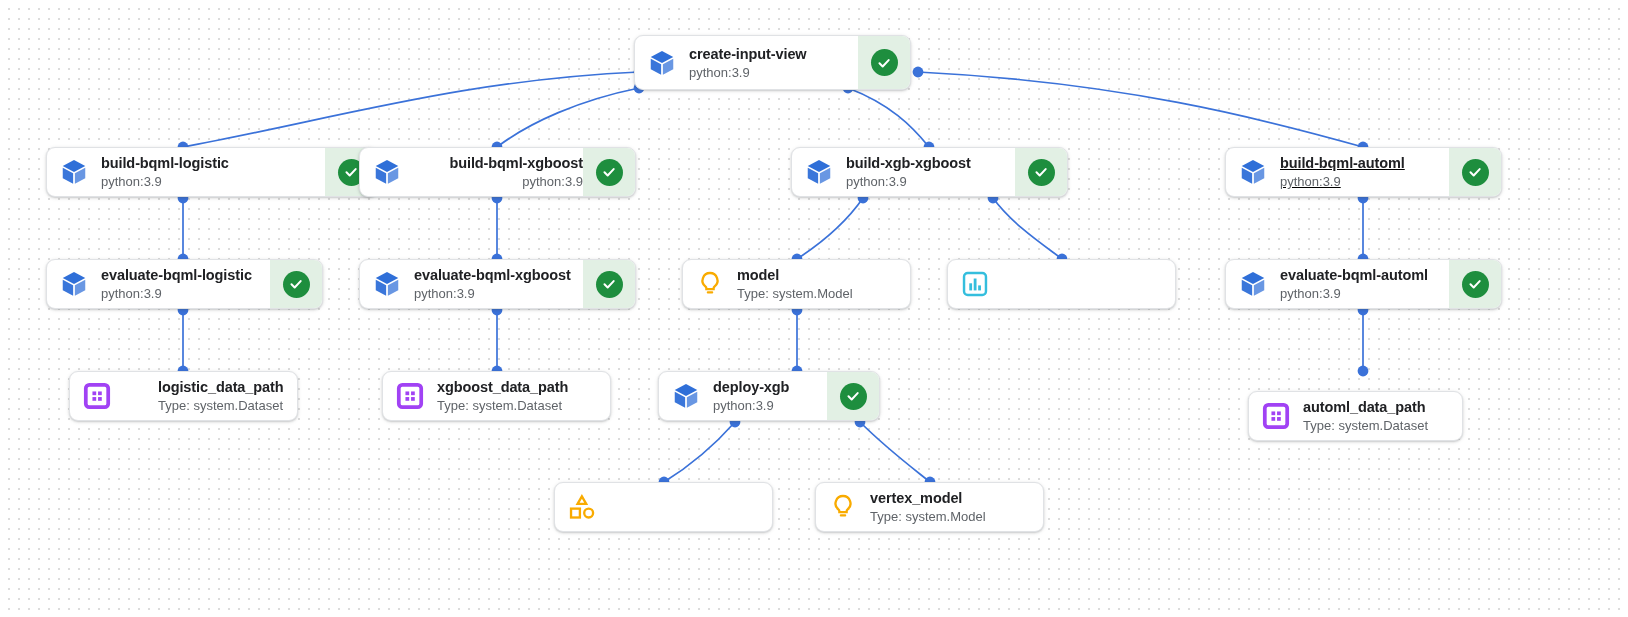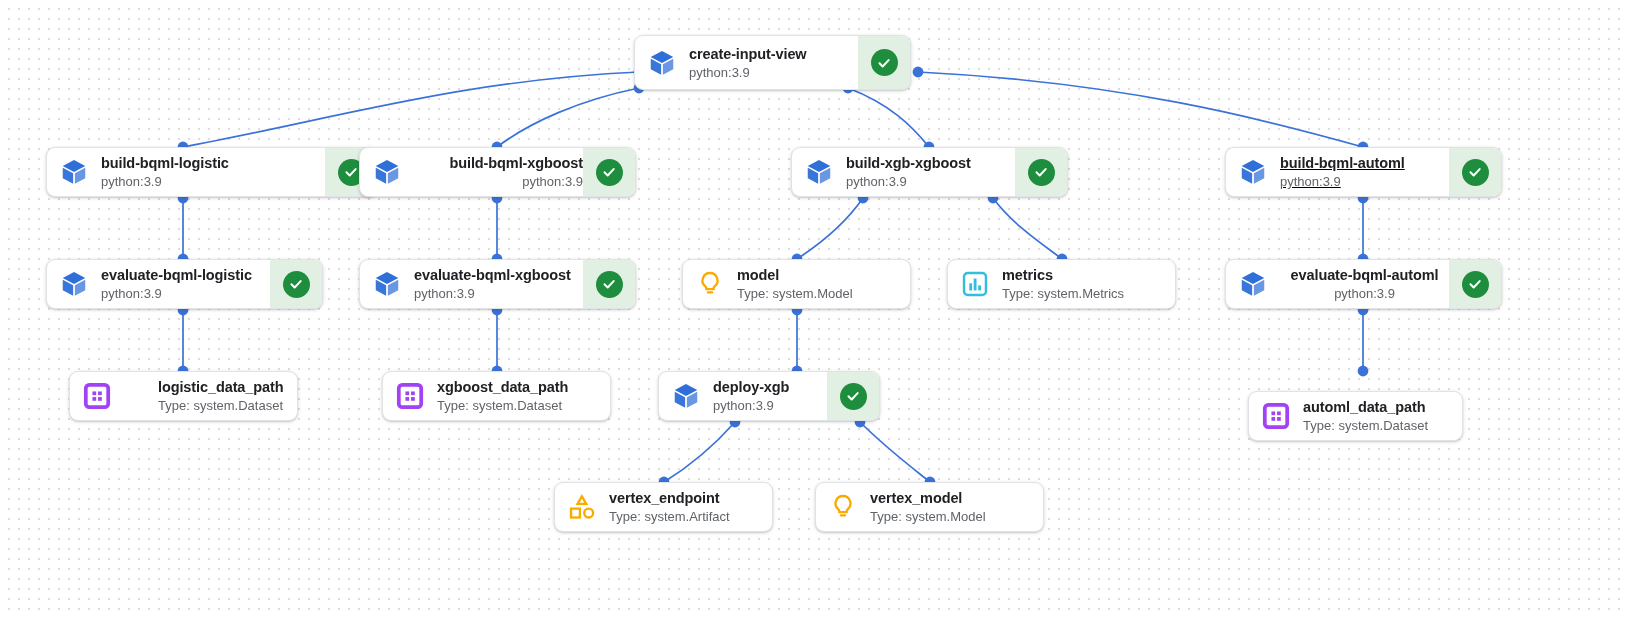--- a/index.html
+++ b/index.html
@@ -292,26 +292,22 @@
       </div>
       <div class="node" style="left: 947px; top: 259px; width: 229px; height: 50px;">
         <div class="node-icon">
           <svg width="28" height="28" viewBox="0 0 24 24" aria-hidden="true">
         <rect x="2.6" y="2.6" width="18.8" height="18.8" rx="3.2" fill="none" stroke="#34bedd" stroke-width="2.1"></rect>
         <rect x="7.1" y="11.4" width="2.4" height="6.1" fill="#34bedd"></rect>
         <rect x="10.9" y="7.3" width="2.4" height="10.2" fill="#34bedd"></rect>
         <rect x="14.7" y="13.2" width="2.4" height="4.3" fill="#34bedd"></rect>
       </svg>
         </div>
-        <div class="node-text">
-          <div class="node-title">metrics</div>
-          <div class="node-sub">Type: system.Metrics</div>
-        </div>
-      </div>
-      <div class="node" style="left: 1225px; top: 259px; width: 277px; height: 50px; text-align: center;">
+      </div>
+      <div class="node" style="left: 1225px; top: 259px; width: 277px; height: 50px;">
         <div class="node-icon">
           <svg width="30" height="30" viewBox="0 0 24 24" aria-hidden="true">
         <path d="M12 2.4 21 7.2 12 12 3 7.2z" fill="#2f6fd8"></path>
         <path d="M3 8.6 11.3 13v8.4L3 17z" fill="#2f6fd8" opacity="0.95"></path>
         <path d="M21 8.6 12.7 13v8.4L21 17z" fill="#2f6fd8" opacity="0.72"></path>
       </svg>
         </div>
         <div class="node-text">
           <div class="node-title">evaluate-bqml-automl</div>
           <div class="node-sub">python:3.9</div>
@@ -390,24 +386,20 @@
         </div>
       </div>
       <div class="node" style="left: 554px; top: 482px; width: 219px; height: 50px;">
         <div class="node-icon">
           <svg width="28" height="28" viewBox="0 0 24 24" aria-hidden="true">
         <path d="M11.9 2.9 15.6 9.3H8.2z" fill="none" stroke="#f9ab00" stroke-width="2"></path>
         <rect x="2.6" y="13.4" width="7.6" height="7.6" fill="none" stroke="#f9ab00" stroke-width="2"></rect>
         <circle cx="17.7" cy="17.2" r="3.8" fill="none" stroke="#f9ab00" stroke-width="2"></circle>
       </svg>
         </div>
-        <div class="node-text">
-          <div class="node-title">vertex_endpoint</div>
-          <div class="node-sub">Type: system.Artifact</div>
-        </div>
       </div>
       <div class="node" style="left: 815px; top: 482px; width: 229px; height: 50px;">
         <div class="node-icon">
           <svg width="28" height="28" viewBox="0 0 24 24" aria-hidden="true">
         <path d="M12 2.6a6.4 6.4 0 0 0-4 11.4c.6.5.9 1.1.9 1.8v.6h6.2v-.6c0-.7.3-1.3.9-1.8a6.4 6.4 0 0 0-4-11.4z" fill="none" stroke="#f9ab00" stroke-width="2"></path>
         <rect x="9.2" y="18.3" width="5.6" height="1.9" rx="0.9" fill="#f9ab00"></rect>
       </svg>
         </div>
         <div class="node-text">
           <div class="node-title">vertex_model</div>

